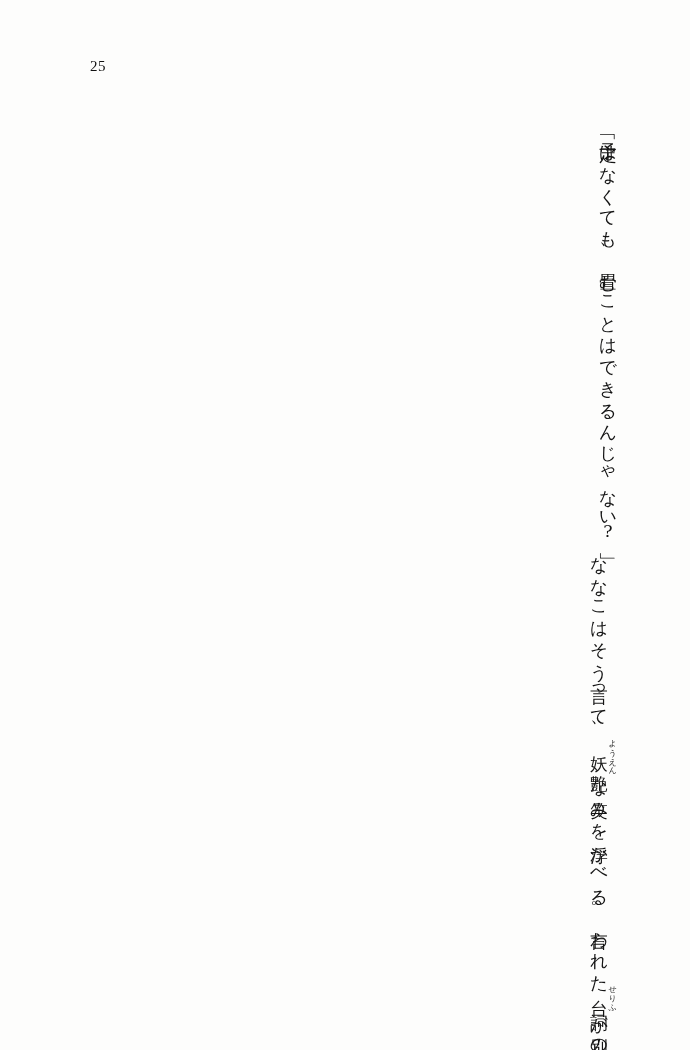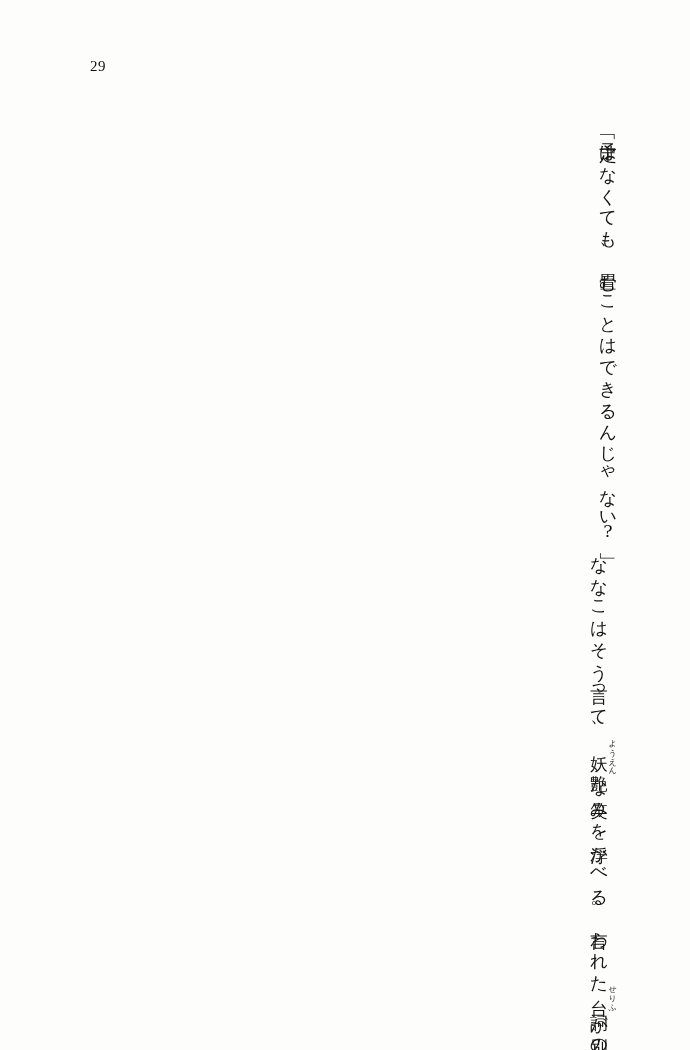--- a/index.html
+++ b/index.html
@@ -62,21 +62,21 @@
     font-size: 8px;
     letter-spacing: 0px;
     color: #222;
   }
 </style>
 </head>
 <body>
 
 <div id="page">
 
-  <div id="page-number">29</div>
+  <div id="page-number">25</div>
 
   <div id="text-body">
       <div class="line">「予定はなくても、畳むことはできるんじゃない?」</div>
       <div class="line">ななこはそう言って、<ruby>妖艶<rt>ようえん</rt></ruby>な笑みを浮かべる。</div>
       <div class="line">言われた<ruby>台詞<rt>せりふ</rt></ruby>が別のものなら、駿介も二つ返事で了承したが、そうもいかない。</div>
     </div>
 
 </div>
 
 </body></html>

